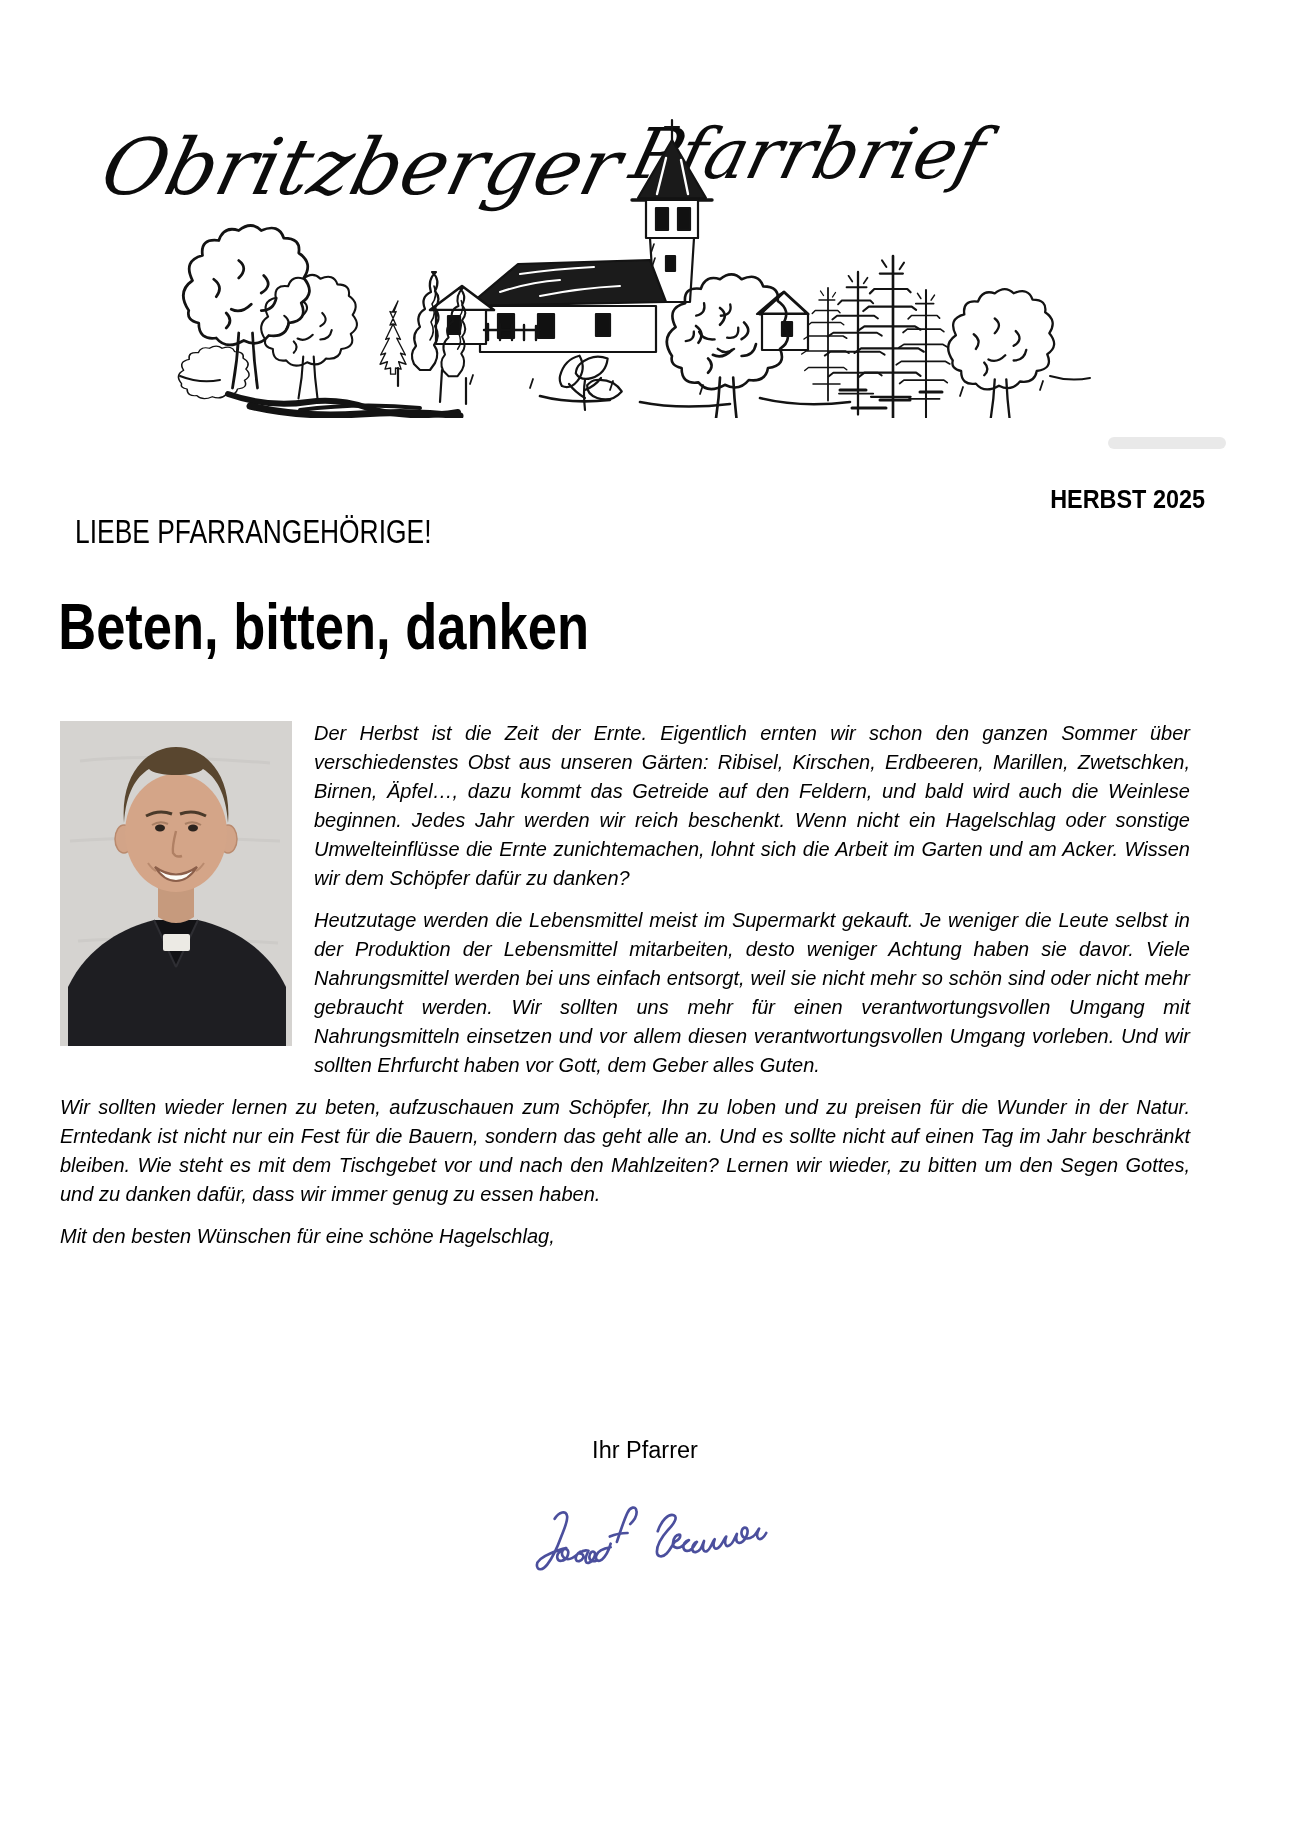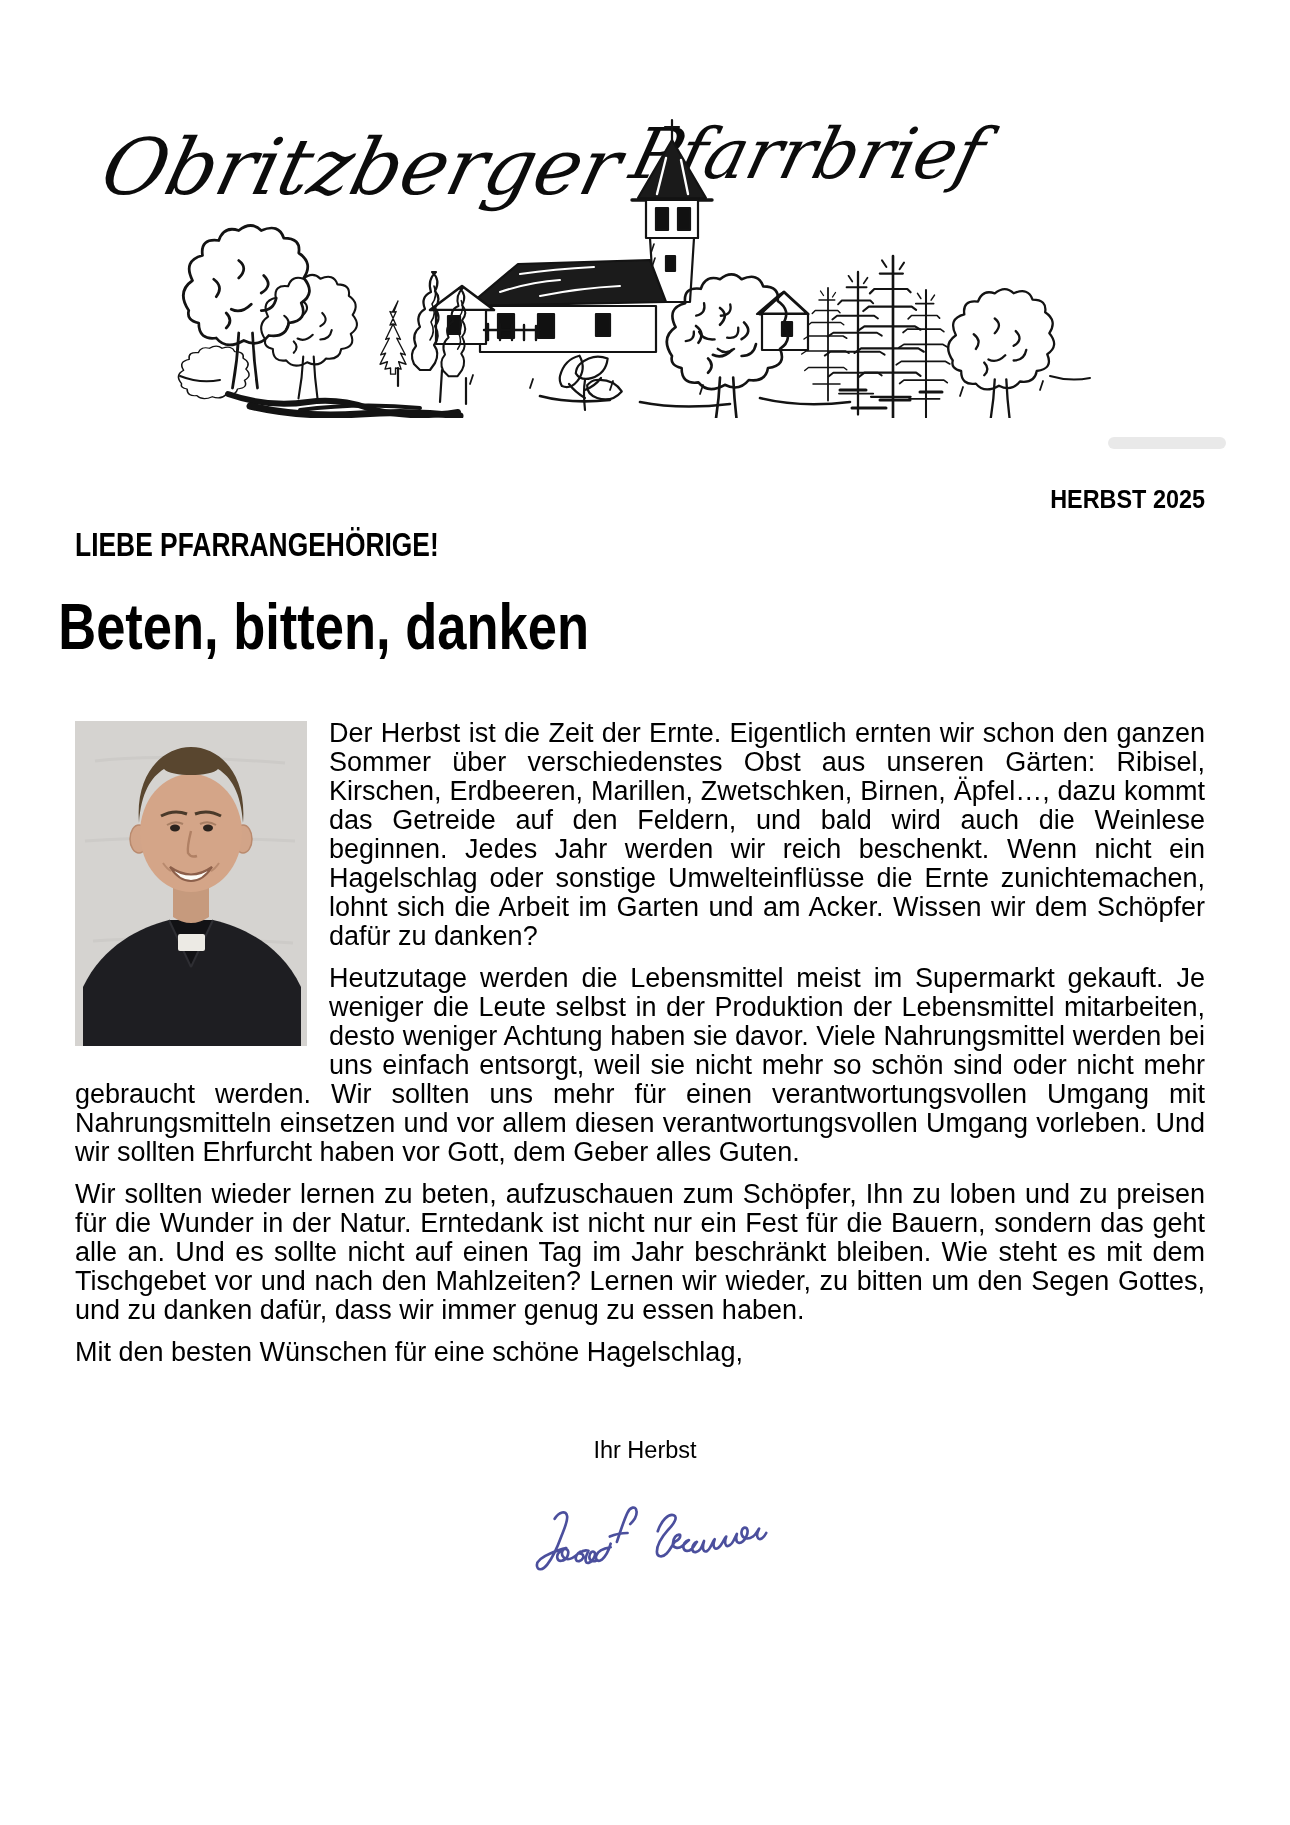--- a/index.html
+++ b/index.html
@@ -10,28 +10,28 @@
   }
   
   .masthead{position:absolute; left:0; top:46px; width:1290px; height:372px;}
   .script{font-family:"DejaVu Serif", serif; font-style:italic; fill:#0c0c0c;}
   .ink path,.ink line,.ink polygon,.ink rect,.ink polyline{vector-effect:non-scaling-stroke;}
   .smudge{position:absolute; left:1108px; top:437px; width:118px; height:12px;
     background:rgba(100,100,100,.14); border-radius:6px;}
   
   .season{position:absolute; top:484px; right:85px; font-size:26px; font-weight:700; white-space:nowrap;}
   .season>span{display:inline-block; transform:scaleX(.9); transform-origin:right center;}
-  .salutation{position:absolute; top:526px; left:75px; font-size:33px; font-weight:700; white-space:nowrap;}
+  .salutation{position:absolute; top:513px; left:75px; font-size:33px; font-weight:400; white-space:nowrap;}
   .salutation>span{display:inline-block; transform:scaleX(.8); transform-origin:left center;}
   .title-wrap{position:absolute; top:590px; left:0; width:1114px; text-align:left; white-space:nowrap;}
   .title-wrap>span{display:inline-block; font-size:64px; font-weight:700; letter-spacing:0;
     transform:scaleX(.82); transform-origin:center;}
   
-  .article{position:absolute; top:719px; left:75px; width:1130px;
-    font-size:27px; line-height:29px; text-align:justify;}
+  .article{position:absolute; top:719px; left:60px; width:1130px;
+    font-size:20px; line-height:29px; text-align:justify;font-style:italic;}
   .article p{margin:0 0 13px 0;}
   .portrait{float:left; width:232px; height:325px; margin:2px 22px 8px 0;}
   .closing{position:absolute; top:1437px; left:0; width:1290px; text-align:center; font-size:23.5px;}
   .signature{position:absolute; left:528px; top:1498px; width:240px; height:86px;}
 </style>
 </head>
 <body>
 
 <div class="page">
 
@@ -199,21 +199,21 @@
       <path d="M88,142 q4,6 8,8 M144,142 q-4,6 -8,8" stroke="#b98a6e" stroke-width="2" fill="none"></path>
     </svg>
 
     <p>Der Herbst ist die Zeit der Ernte. Eigentlich ernten wir schon den ganzen Sommer über verschiedenstes Obst aus unseren Gärten: Ribisel, Kirschen, Erdbeeren, Marillen, Zwetschken, Birnen, Äpfel…, dazu kommt das Getreide auf den Feldern, und bald wird auch die Weinlese beginnen. Jedes Jahr werden wir reich beschenkt. Wenn nicht ein Hagelschlag oder sonstige Umwelteinflüsse die Ernte zunichtemachen, lohnt sich die Arbeit im Garten und am Acker. Wissen wir dem Schöpfer dafür zu danken?</p>
     <p>Heutzutage werden die Lebensmittel meist im Supermarkt gekauft. Je weniger die Leute selbst in der Produktion der Lebensmittel mitarbeiten, desto weniger Achtung haben sie davor. Viele Nahrungsmittel werden bei uns einfach entsorgt, weil sie nicht mehr so schön sind oder nicht mehr gebraucht werden. Wir sollten uns mehr für einen verantwortungsvollen Umgang mit Nahrungsmitteln einsetzen und vor allem diesen verantwortungsvollen Umgang vorleben. Und wir sollten Ehrfurcht haben vor Gott, dem Geber alles Guten.</p>
     <p>Wir sollten wieder lernen zu beten, aufzuschauen zum Schöpfer, Ihn zu loben und zu preisen für die Wunder in der Natur. Erntedank ist nicht nur ein Fest für die Bauern, sondern das geht alle an. Und es sollte nicht auf einen Tag im Jahr beschränkt bleiben. Wie steht es mit dem Tischgebet vor und nach den Mahlzeiten? Lernen wir wieder, zu bitten um den Segen Gottes, und zu danken dafür, dass wir immer genug zu essen haben.</p>
     <p>Mit den besten Wünschen für eine schöne Hagelschlag,</p>
   </div>
 
   <div class="closing">
-    <span>Ihr Herbst</span>
+    <span>Ihr Pfarrer</span>
   </div>
 
   <svg class="signature" viewBox="0 0 270 86" fill="none" stroke="#4b4f9d" stroke-width="3" stroke-linecap="round" stroke-linejoin="round">
 
     <path d="M30,18 c5,-8 13,-10 14,-3 c1,6 -4,16 -7,24 c-4,11 -9,22 -15,30 c-5,7 -12,8 -12,1 c0,-6 8,-10 15,-13 c7,-3 13,-5 18,-6 c-6,2 -11,6 -10,11 c1,5 8,4 11,-1 c2,-4 2,-9 -2,-9 c-3,0 -5,4 -3,8 c2,4 7,4 11,2 c4,-2 6,-5 9,-7 c-4,2 -6,6 -5,9 c1,3 6,2 8,-2 c1,-3 -1,-5 -4,-5 c3,-3 7,-4 10,-3 c-2,4 -4,9 -3,12 c1,3 5,2 8,-2 c2,-3 3,-6 2,-8 c-2,-3 -6,0 -6,5 c0,4 4,6 8,4"></path>
     <path d="M100,44 c4,-12 8,-25 12,-33 c3,-6 9,-8 10,-2 c1,5 -3,11 -7,15 m-22,22 c-2,7 -5,14 -10,18 c-4,3 -8,0 -6,-5 c2,-6 10,-8 16,-9"></path>
     <path d="M92,38 c7,-3 14,-4 20,-4"></path>
 
     <path d="M146,32 c4,-12 12,-20 18,-18 c5,2 0,10 -6,16 c-8,9 -13,18 -13,25 c0,6 6,7 11,2 c4,-4 6,-9 9,-13 c4,-2 7,-5 6,-8 c-4,-1 -8,4 -8,10 c0,5 6,6 10,3 c3,-2 5,-5 8,-7 c-4,1 -7,5 -6,9 c1,4 6,4 9,1 c3,-2 4,-6 6,-8 c-3,1 -6,5 -5,9 c1,4 6,3 9,-1 c2,-3 3,-7 4,-9 c-1,4 -2,9 0,11 c2,2 5,0 7,-4 c2,-3 3,-7 5,-9 c-1,3 -2,8 0,10 c2,2 6,-1 8,-5 c2,-3 3,-6 5,-8 c-1,3 -2,8 0,10 c2,2 6,-1 8,-5 l4,-8 c-1,4 -1,9 2,10 c3,1 7,-3 9,-8 c2,-5 1,-9 -2,-9 c-3,0 -5,5 -3,9 c2,4 8,4 12,1 c3,-2 5,-6 7,-9 c-2,4 -3,9 -1,11 c2,2 6,0 9,-6"></path>
   </svg>

